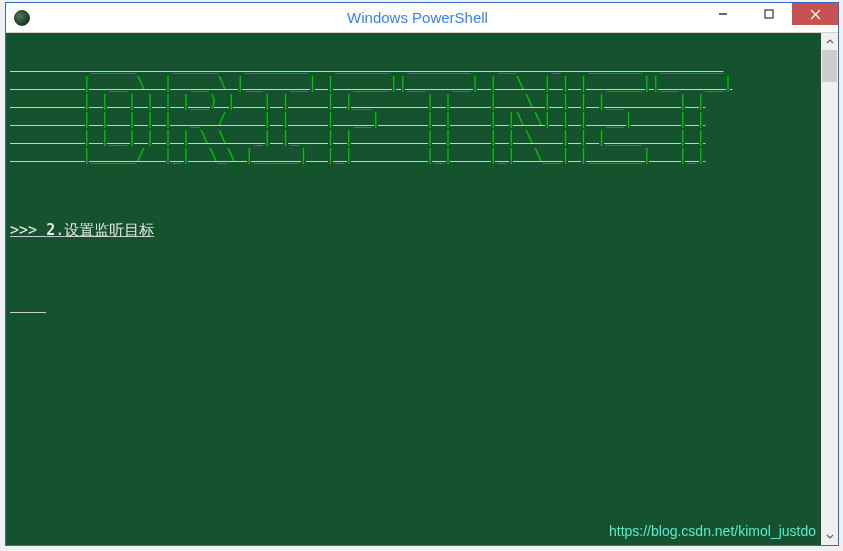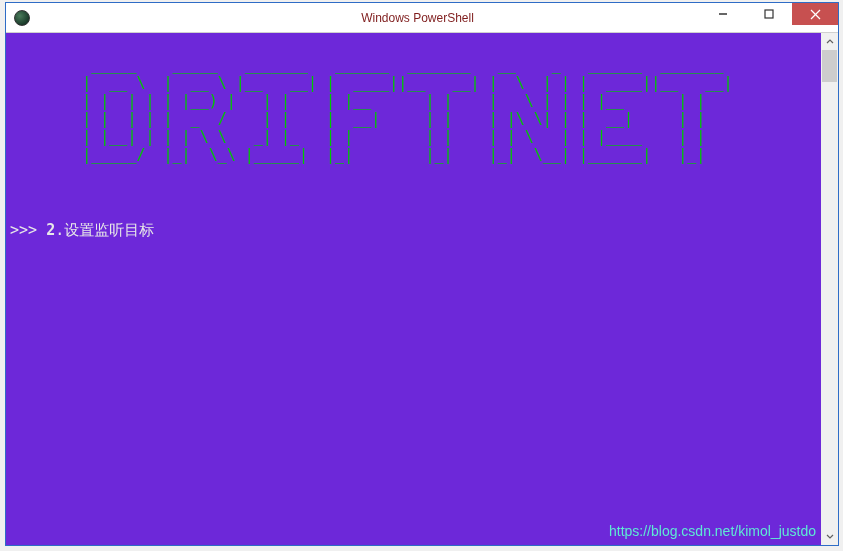--- a/index.html
+++ b/index.html
@@ -36,22 +36,22 @@
   margin-left: 8px;
   border-radius: 50%;
   background: radial-gradient(circle at 35% 35%, #4a7a5a 0%, #1a3a2a 70%);
   border: 1px solid #333;
 }
 .title {
   position: absolute;
   left: 0;
   right: 9px;
   text-align: center;
-  font-size: 12px;
-  color: #7f1d1d;
+  font-size: 15px;
+  color: #3b82f6;
   pointer-events: none;
 }
 .win-controls {
   margin-left: auto;
   display: flex;
   height: 100%;
 }
 .win-btn {
   width: 46px;
   height: 22px;
@@ -71,28 +71,29 @@
 }
 .win-btn svg { display: block; }
 .terminal-area {
   flex: 1;
   display: flex;
   background: #000;
   position: relative;
 }
 .terminal {
   flex: 1;
-  background: #6d28d9;
+  background: #14532d;
   color: #ccc;
   font-family: "Consolas", "NSimSun", "SimSun", monospace;
   font-size: 15px;
   line-height: 19px;
   padding: 4px 0 0 4px;
   white-space: pre;
   overflow: hidden;
+  text-decoration: underline;
 }
 .ascii-art {
   color: #00c800;
   white-space: pre;
   font-family: "Consolas", monospace;
   font-size: 15px;
   line-height: 18px;
 }
 .menu-line {
   color: #e8e8e8;

